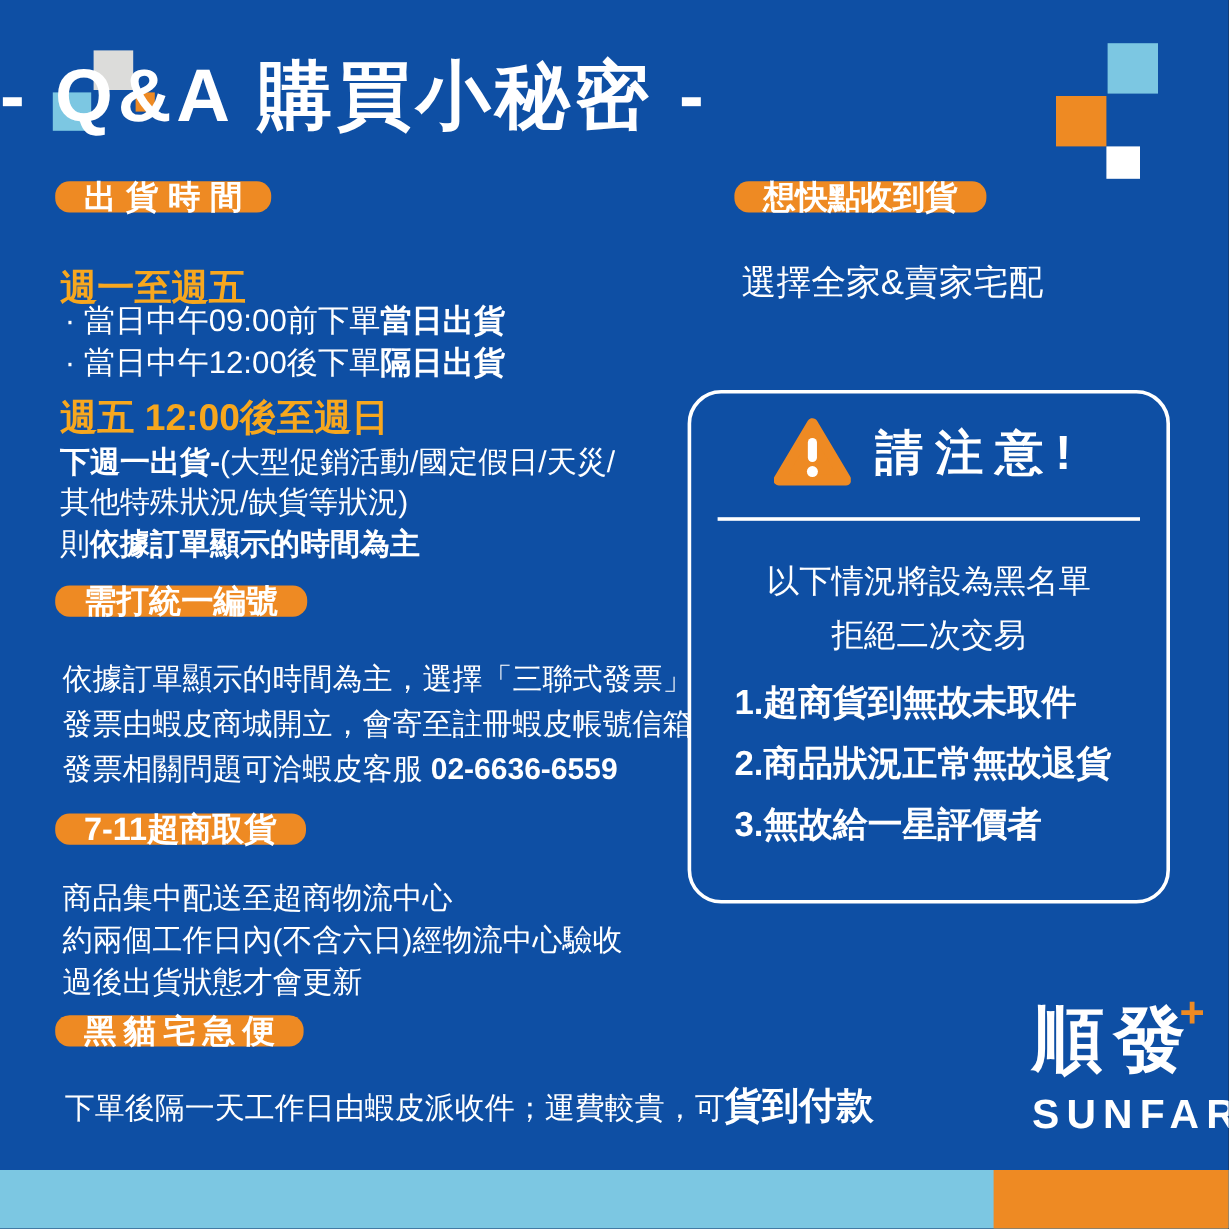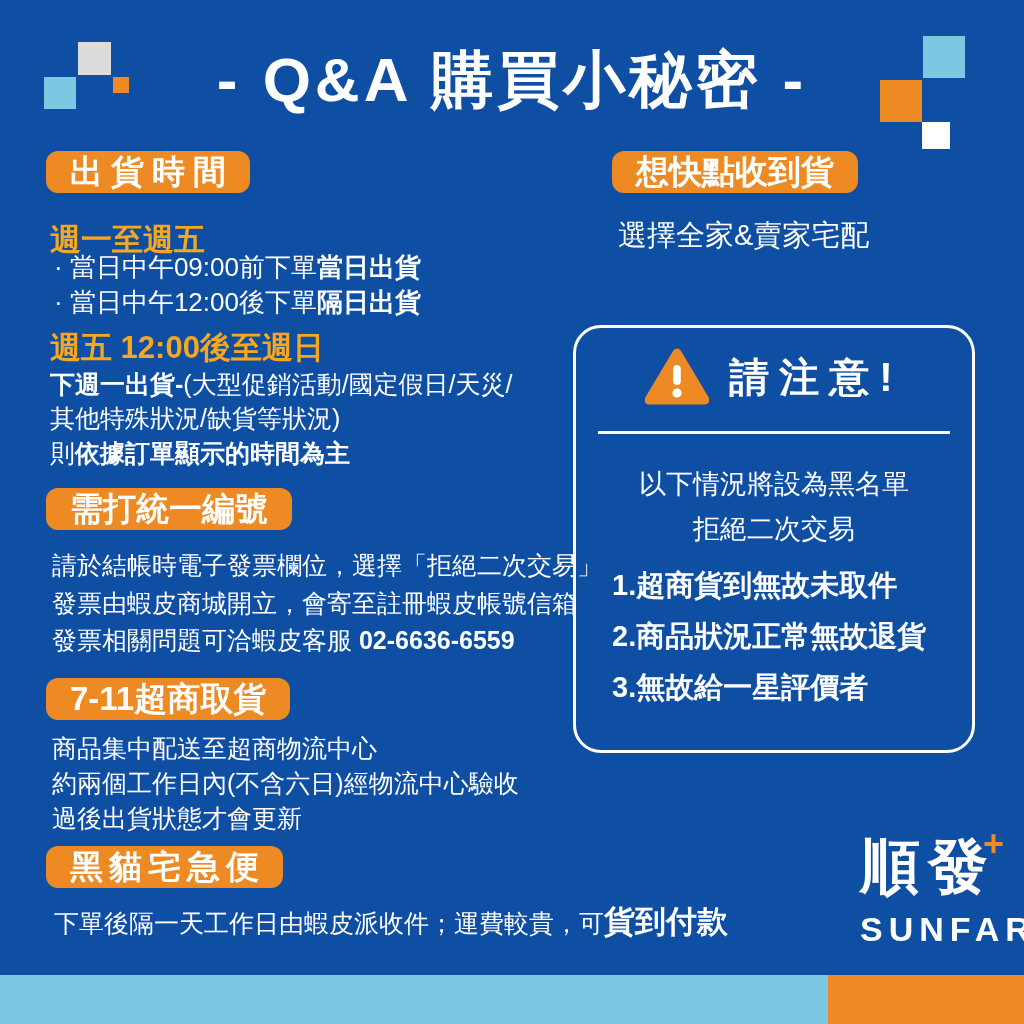--- a/index.html
+++ b/index.html
@@ -15,29 +15,29 @@
   body{font-family:"Liberation Sans","DejaVu Sans",sans-serif;}
   .poster{
     position:relative;width:1024px;height:1024px;margin:0 auto;
     background:var(--background);overflow:hidden;color:var(--white);
   }
   .abs{position:absolute;white-space:nowrap;}
   .sq{position:absolute;}
 
   
   .title{
-    left:0;top:38px;width:1024px;text-align:center;
+    left:0;top:38px;width:1024px;
     font-size:62px;font-weight:700;letter-spacing:4px;
   }
 
   
   .badge{
-    position:absolute;height:42px;display:inline-flex;align-items:center;
+    position:absolute;height:26px;display:inline-flex;align-items:center;
     background:var(--badge-orange);border-radius:12px;padding:0 24px;
-    font-size:33px;font-weight:700;color:var(--white);white-space:nowrap;
+    font-size:27px;font-weight:700;color:var(--white);white-space:nowrap;
   }
   .ls8{letter-spacing:8px;padding-right:16px;}
   .ls6{letter-spacing:6px;padding-right:18px;}
 
   .h-orange{color:var(--heading-orange);font-size:31px;font-weight:700;}
   .body-line{font-size:26px;color:var(--white);}
   .body-line b{font-weight:700;}
   .small-line{font-size:25px;color:var(--white);}
   .small-line b{font-weight:700;}
 
@@ -98,21 +98,21 @@
   <div class="abs small-line" style="left:50px;top:368px;">
     <b>下週一出貨-</b><span>(大型促銷活動/國定假日/天災/</span>
   </div>
   <div class="abs small-line" style="left:50px;top:402px;">其他特殊狀況/缺貨等狀況)</div>
   <div class="abs small-line" style="left:50px;top:437px;">
     <span>則</span><b>依據訂單顯示的時間為主</b>
   </div>
 
   <div class="badge" style="left:46px;top:488px;">需打統一編號</div>
 
-  <div class="abs small-line" style="left:52px;top:549px;">請於結帳時電子發票欄位，選擇「拒絕二次交易」</div>
+  <div class="abs small-line" style="left:52px;top:549px;">依據訂單顯示的時間為主，選擇「三聯式發票」</div>
   <div class="abs small-line" style="left:52px;top:587px;">發票由蝦皮商城開立，會寄至註冊蝦皮帳號信箱</div>
   <div class="abs small-line" style="left:52px;top:624px;">
     <span>發票相關問題可洽蝦皮客服 </span><b>02-6636-6559</b>
   </div>
 
   <div class="badge" style="left:46px;top:678px;">7-11超商取貨</div>
 
   <div class="abs small-line" style="left:52px;top:732px;">商品集中配送至超商物流中心</div>
   <div class="abs small-line" style="left:52px;top:767px;">約兩個工作日內(不含六日)經物流中心驗收</div>
   <div class="abs small-line" style="left:52px;top:802px;">過後出貨狀態才會更新</div>

